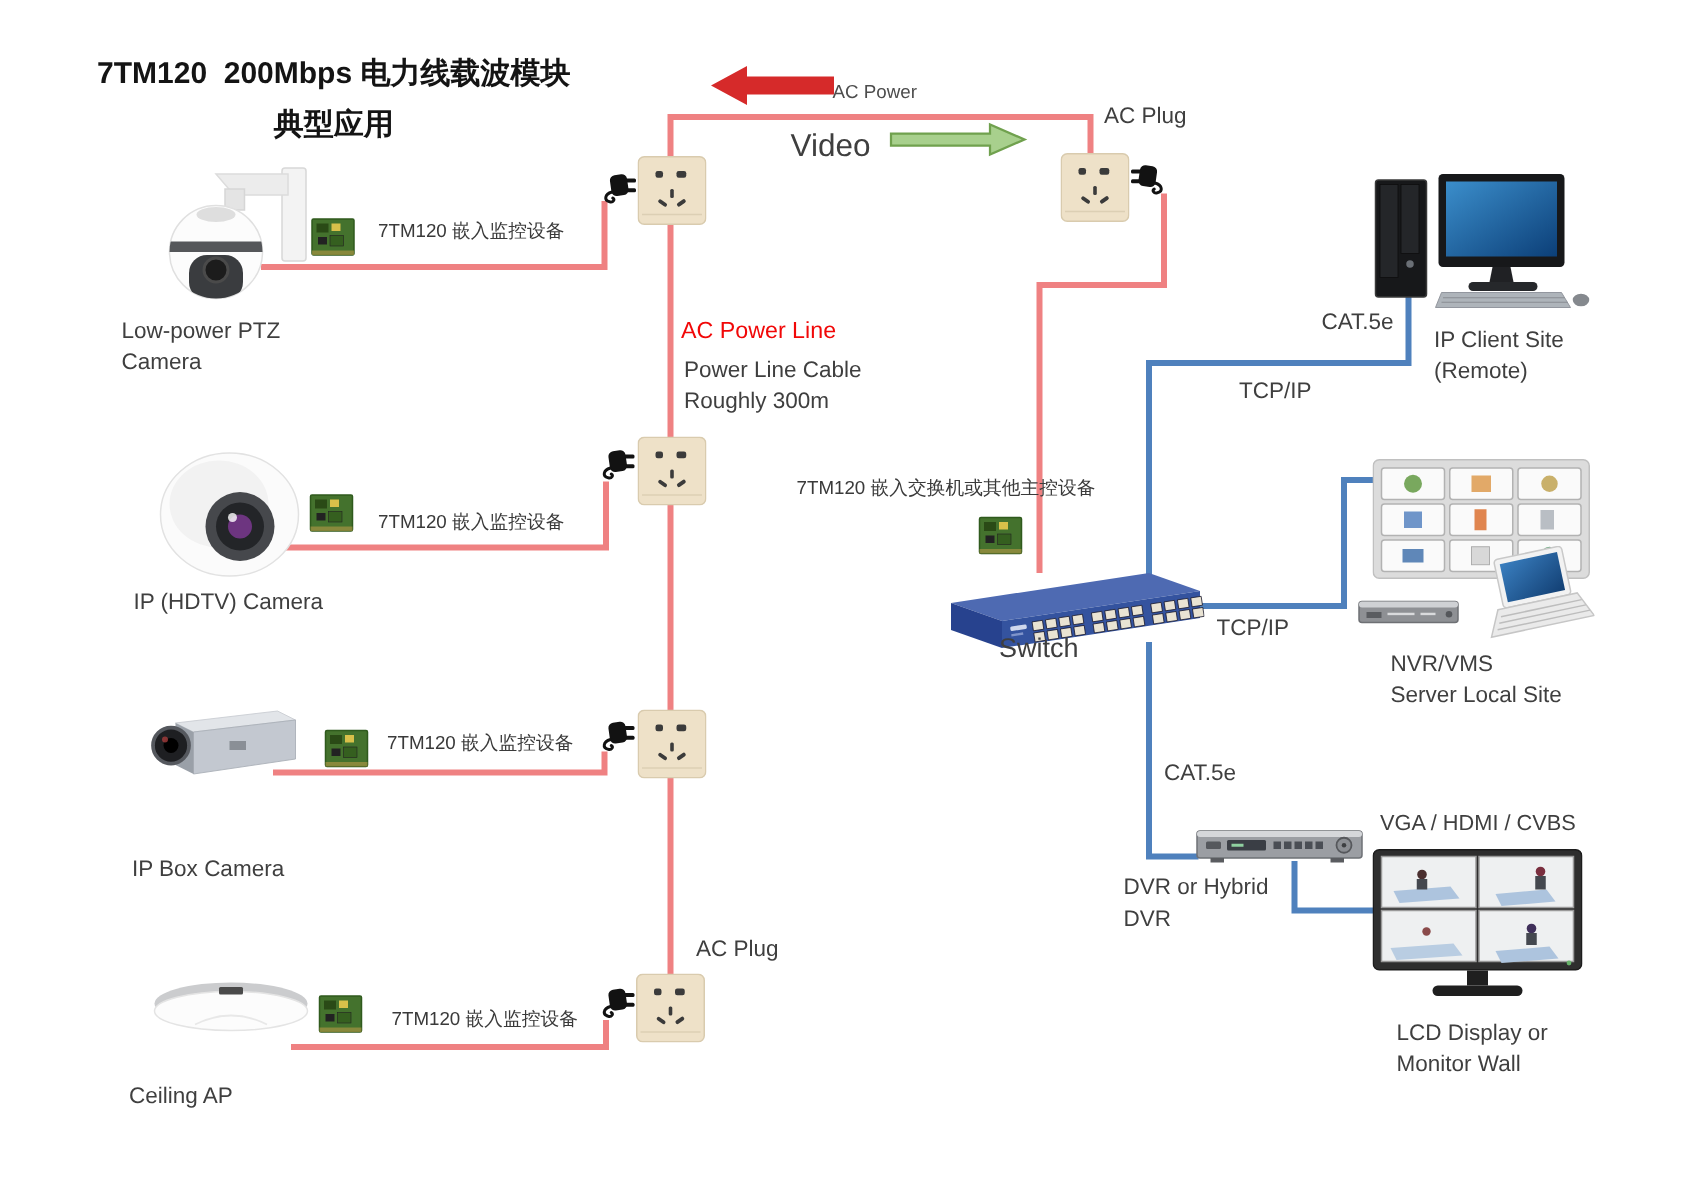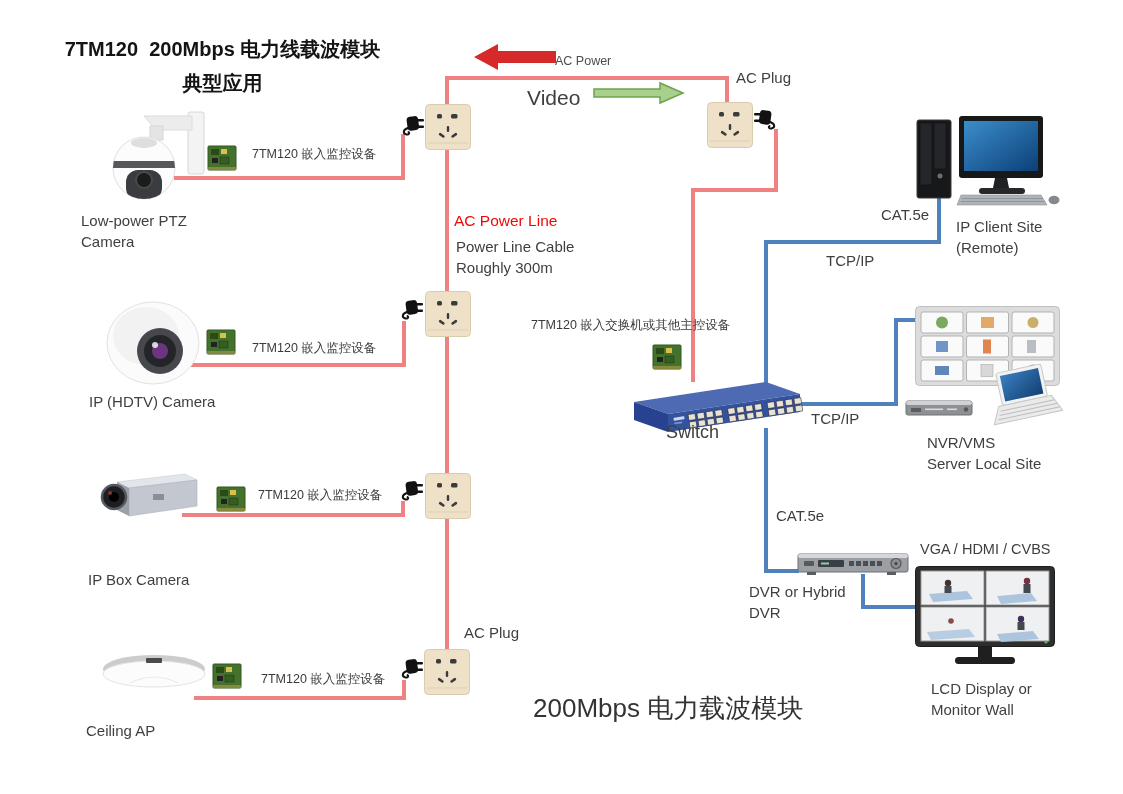--- a/index.html
+++ b/index.html
@@ -76,21 +76,20 @@
   <div class="lbl" style="left:826px;top:251px;">TCP/IP</div>
   <div class="lbl" style="left:811px;top:409px;">TCP/IP</div>
   <div class="lbl" style="left:927px;top:433px;">NVR/VMS</div>
   <div class="lbl" style="left:927px;top:454px;">Server Local Site</div>
   <div class="lbl" style="left:776px;top:506px;">CAT.5e</div>
   <div class="lbl" style="left:749px;top:582px;">DVR or Hybrid</div>
   <div class="lbl" style="left:749px;top:603px;">DVR</div>
   <div class="lbl" style="left:920px;top:539px;font-size:14.5px;">VGA / HDMI / CVBS</div>
   <div class="lbl" style="left:931px;top:679px;">LCD Display or</div>
   <div class="lbl" style="left:931px;top:700px;">Monitor Wall</div>
-  <div class="lbl big-footer" style="left:533px;top:691px;">200Mbps 电力载波模块</div>
 
   <div class="dev" style="left:425px;top:104px;">
     <svg width="46" height="46" viewBox="0 0 46 46">
         <rect class="outlet-body" x="0.5" y="0.5" width="45" height="45" rx="4"></rect>
         <rect x="12" y="10" width="5" height="4.5" rx="1.5" fill="#3b3b3b"></rect>
         <rect x="26" y="10" width="6.5" height="4.5" rx="1.5" fill="#3b3b3b"></rect>
         <rect x="21.8" y="22" width="2.4" height="6" rx="1" fill="#3b3b3b"></rect>
         <rect x="13.5" y="30" width="6.5" height="2.6" rx="1.2" fill="#3b3b3b" transform="rotate(35 16.7 31.3)"></rect>
         <rect x="26" y="30" width="6.5" height="2.6" rx="1.2" fill="#3b3b3b" transform="rotate(-35 29.2 31.3)"></rect>
         <line x1="3" y1="39" x2="43" y2="39" stroke="#dccfb4" stroke-width="1"></line>

